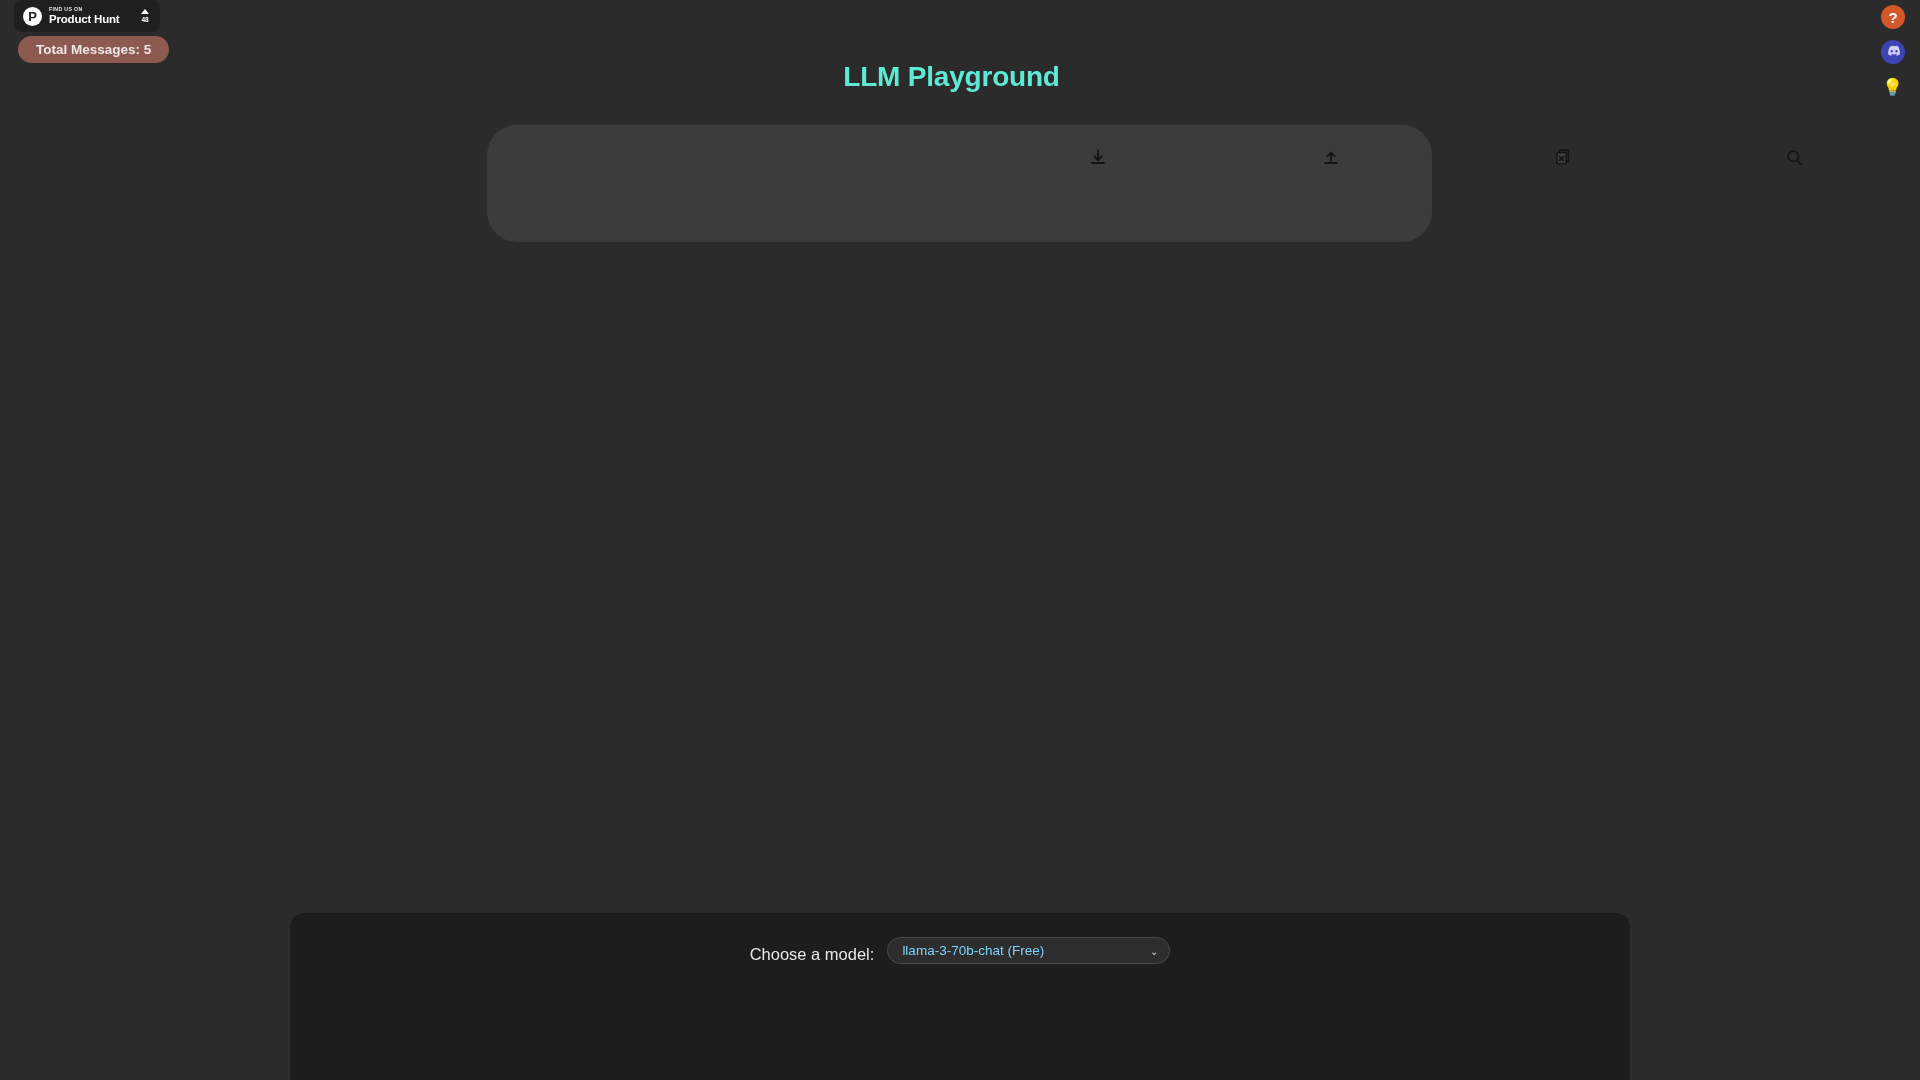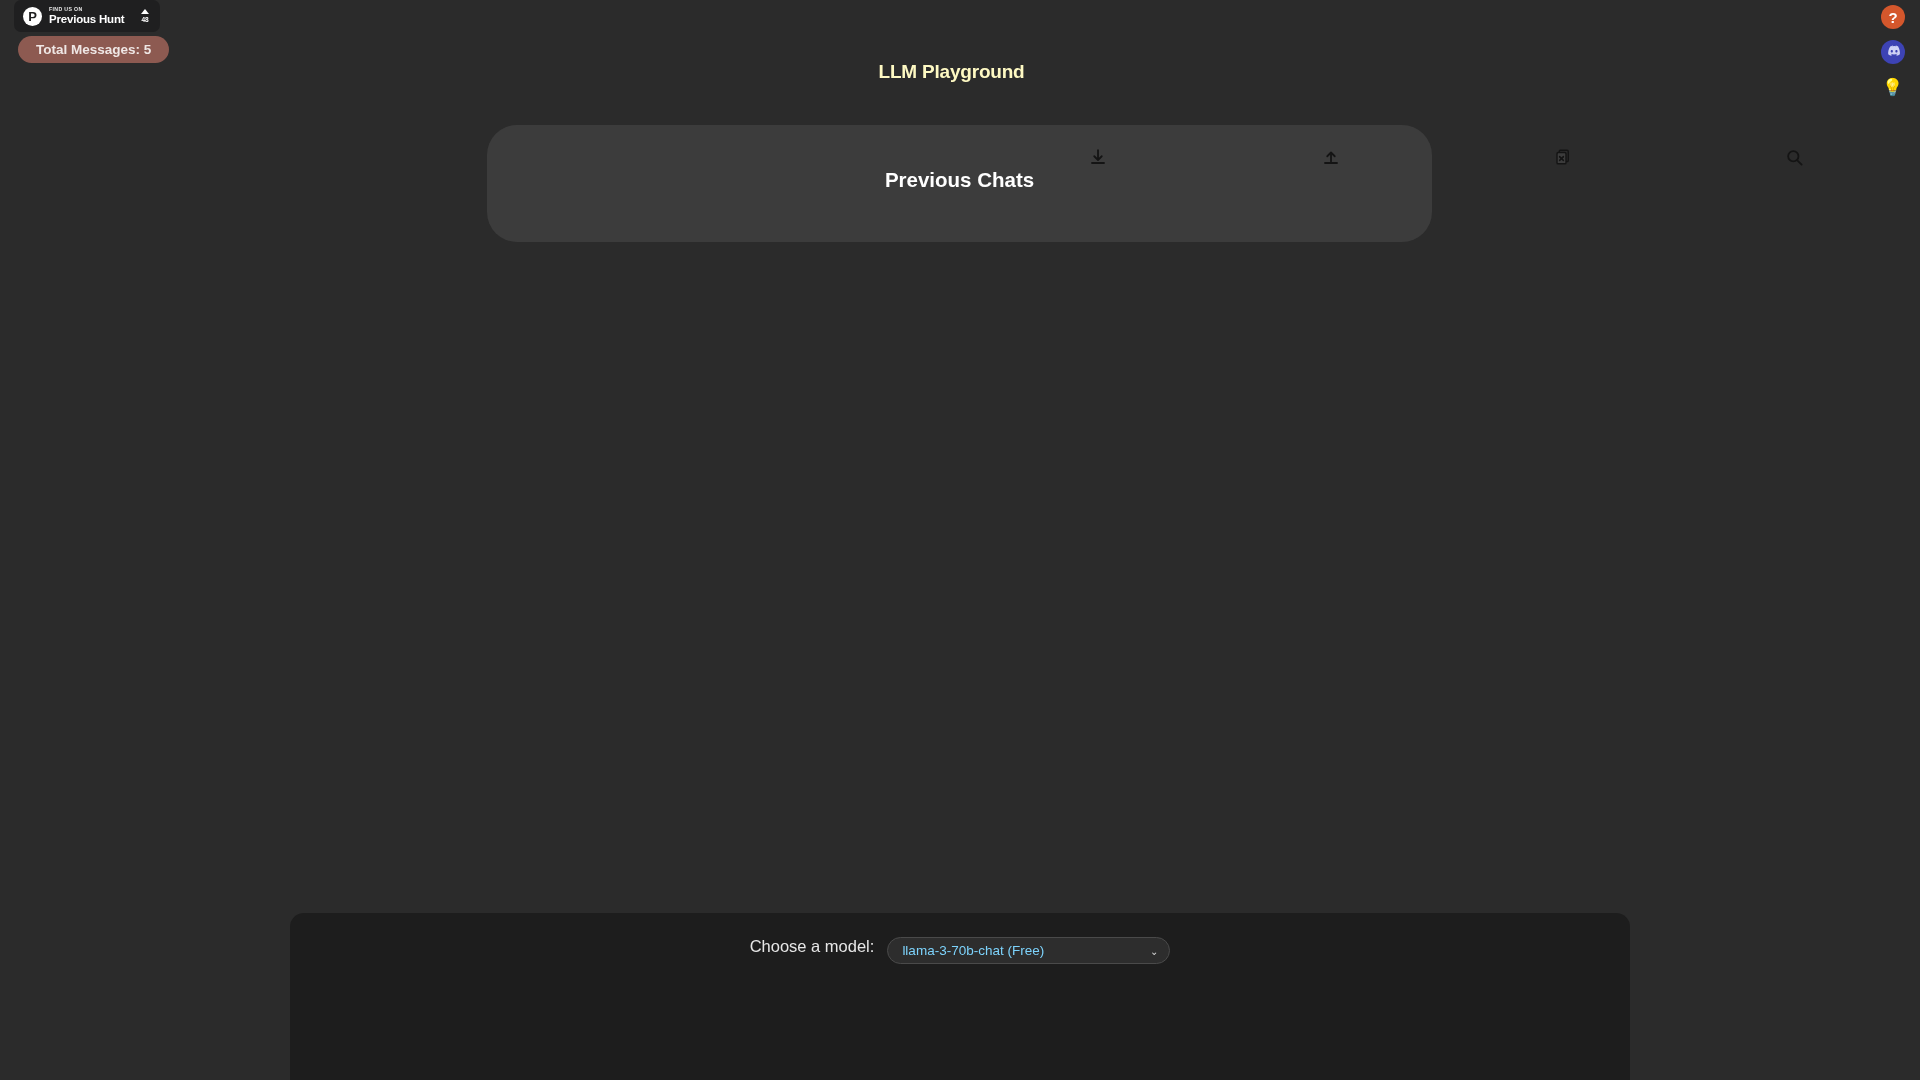--- a/index.html
+++ b/index.html
@@ -98,22 +98,22 @@
     font-weight: bold;
     white-space: nowrap;
   }
 
   
   .page-title {
     position: absolute;
     left: 0; right: 17px;
     top: 61px;
     text-align: center;
-    color: #fef9c3;
-    font-size: 19px;
+    color: #5eead4;
+    font-size: 28px;
     font-weight: bold;
     letter-spacing: -0.2px;
   }
 
   
   .chats-card {
     position: absolute;
     left: 487px;
     top: 125px;
     width: 945px;
@@ -180,21 +180,21 @@
     height: 167px;
     background: #1d1d1d;
     border-radius: 14px 14px 0 0;
   }
   .model-row {
     position: absolute;
     left: 0; right: 0;
     top: 24px;
     height: 27px;
     display: flex;
-    align-items: flex-start;
+    align-items: flex-end;
     justify-content: center;
     gap: 13px;
   }
   .model-label { color: #e6e6e6; font-size: 16.5px; }
   .model-select {
     width: 283px;
     height: 27px;
     background: #2d2d2d;
     color: #7dd3fc;
     border: 1px solid #4a4a4a;
@@ -219,21 +219,21 @@
 </style>
 </head>
 <body>
 
 <div id="app">
 
   <div class="ph-badge">
     <div class="ph-logo">P</div>
     <div class="ph-text">
       <div class="ph-kicker">FIND US ON</div>
-      <div class="ph-name">Previous Hunt</div>
+      <div class="ph-name">Product Hunt</div>
     </div>
     <div class="ph-votes">
       <div class="ph-caret"></div>
       <div class="ph-count">48</div>
     </div>
   </div>
 
   <div class="total-pill">Total Messages: 5</div>
 
   <div class="page-title">LLM Playground</div>
@@ -275,21 +275,20 @@
       <button class="chat-icon-btn ci-4">
         <span>
           <svg width="19" height="19" viewBox="0 0 24 24" fill="none" stroke="#141414" stroke-width="2.3" stroke-linecap="round">
             <circle cx="10.5" cy="10.5" r="6.5"></circle>
               <path d="M15.5 15.5L21 21"></path>
           </svg>
         </span>
       </button>
     </div>
 
-    <div class="chats-title">Previous Chats</div>
   </div>
 
   <div class="rail">
     <button class="rail-btn rail-help">
       <span>?</span>
     </button>
     <button class="rail-btn rail-discord">
       <span>
         <svg width="15" height="15" viewBox="0 0 24 24" fill="#cfd2f5">
           <path d="M20 5.5A17 17 0 0 0 15.8 4l-.3.6a13 13 0 0 1 3.3 1.6 12 12 0 0 0-10.9 0A13 13 0 0 1 11.2 4.6L10.9 4A17 17 0 0 0 6.7 5.5C3.9 9.8 3.2 14 3.5 18a16 16 0 0 0 5 2.5l.9-1.7c-.8-.3-1.5-.7-2.1-1.1l.5-.4a11.5 11.5 0 0 0 10.1 0l.5.4c-.6.4-1.3.8-2.1 1.1l.9 1.7a16 16 0 0 0 5-2.5c.4-4.6-.6-8.8-2.9-12.5zM9.3 15.3c-1 0-1.8-.9-1.8-2s.8-2 1.8-2 1.8.9 1.8 2-.8 2-1.8 2zm7.4 0c-1 0-1.8-.9-1.8-2s.8-2 1.8-2 1.8.9 1.8 2-.8 2-1.8 2z"></path>

